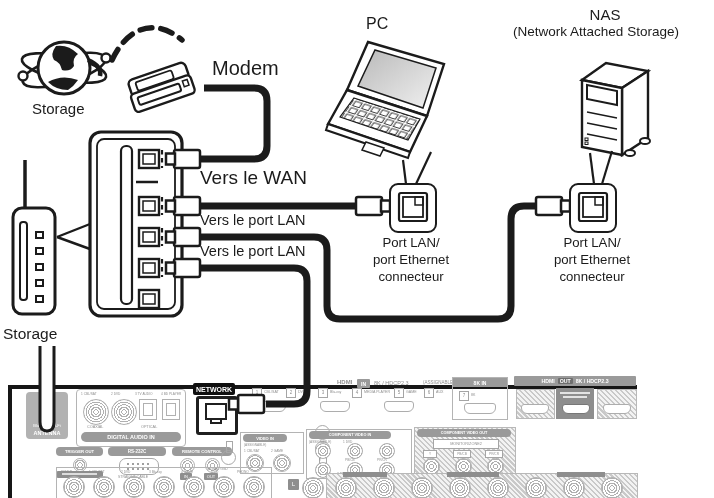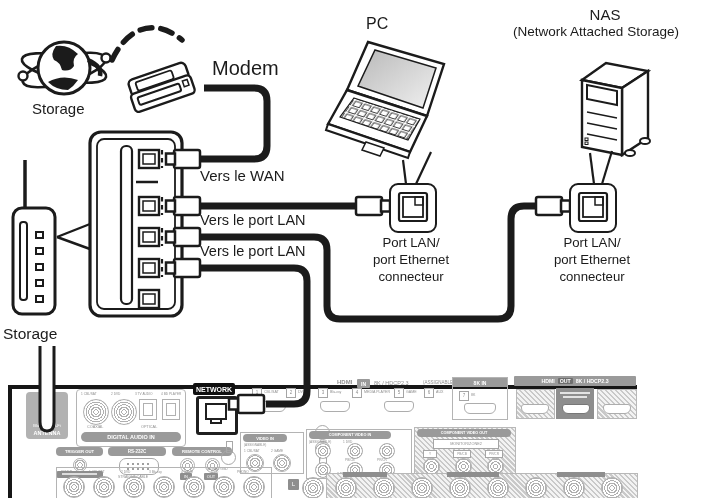--- a/index.html
+++ b/index.html
@@ -374,21 +374,21 @@
 
   <div class="abs" style="left:0;top:0;width:714px;height:498px;z-index:6">
 
     <div class="abs t" style="left:32px;top:100px;font-size:15px">Storage</div>
     <div class="abs t" style="left:212px;top:57px;font-size:20px">Modem</div>
     <div class="abs t" style="left:366px;top:15px;font-size:16px">PC</div>
     <div class="abs t" style="left:478px;top:24px;width:236px;text-align:center;font-size:13.5px">(Network Attached Storage)</div>
     <div class="abs t" style="left:545px;top:6px;width:120px;text-align:center;font-size:15px">NAS</div>
     <div class="abs t" style="left:3px;top:325px;font-size:15.5px">Storage</div>
 
-    <div class="abs t" style="left:200px;top:167px;font-size:15px">Vers le WAN</div>
+    <div class="abs t" style="left:200px;top:167px;font-size:19px">Vers le WAN</div>
     <div class="abs t" style="left:200px;top:212px;font-size:14.5px">Vers le port LAN</div>
     <div class="abs t" style="left:200px;top:243px;font-size:14.5px">Vers le port LAN</div>
 
     <div class="abs callout" style="left:389px;top:183px;width:44px;height:46px">
       <svg width="44" height="46" viewBox="0 0 44 46">
         <g stroke="#1b1b1b" fill="none">
           <rect x="8" y="8" width="28" height="28" rx="2" stroke-width="2.2"></rect>
           <rect x="12" y="12" width="20" height="20" stroke-width="1.8"></rect>
           <rect x="24" y="12" width="8" height="8" stroke-width="1.5"></rect>
         </g>

